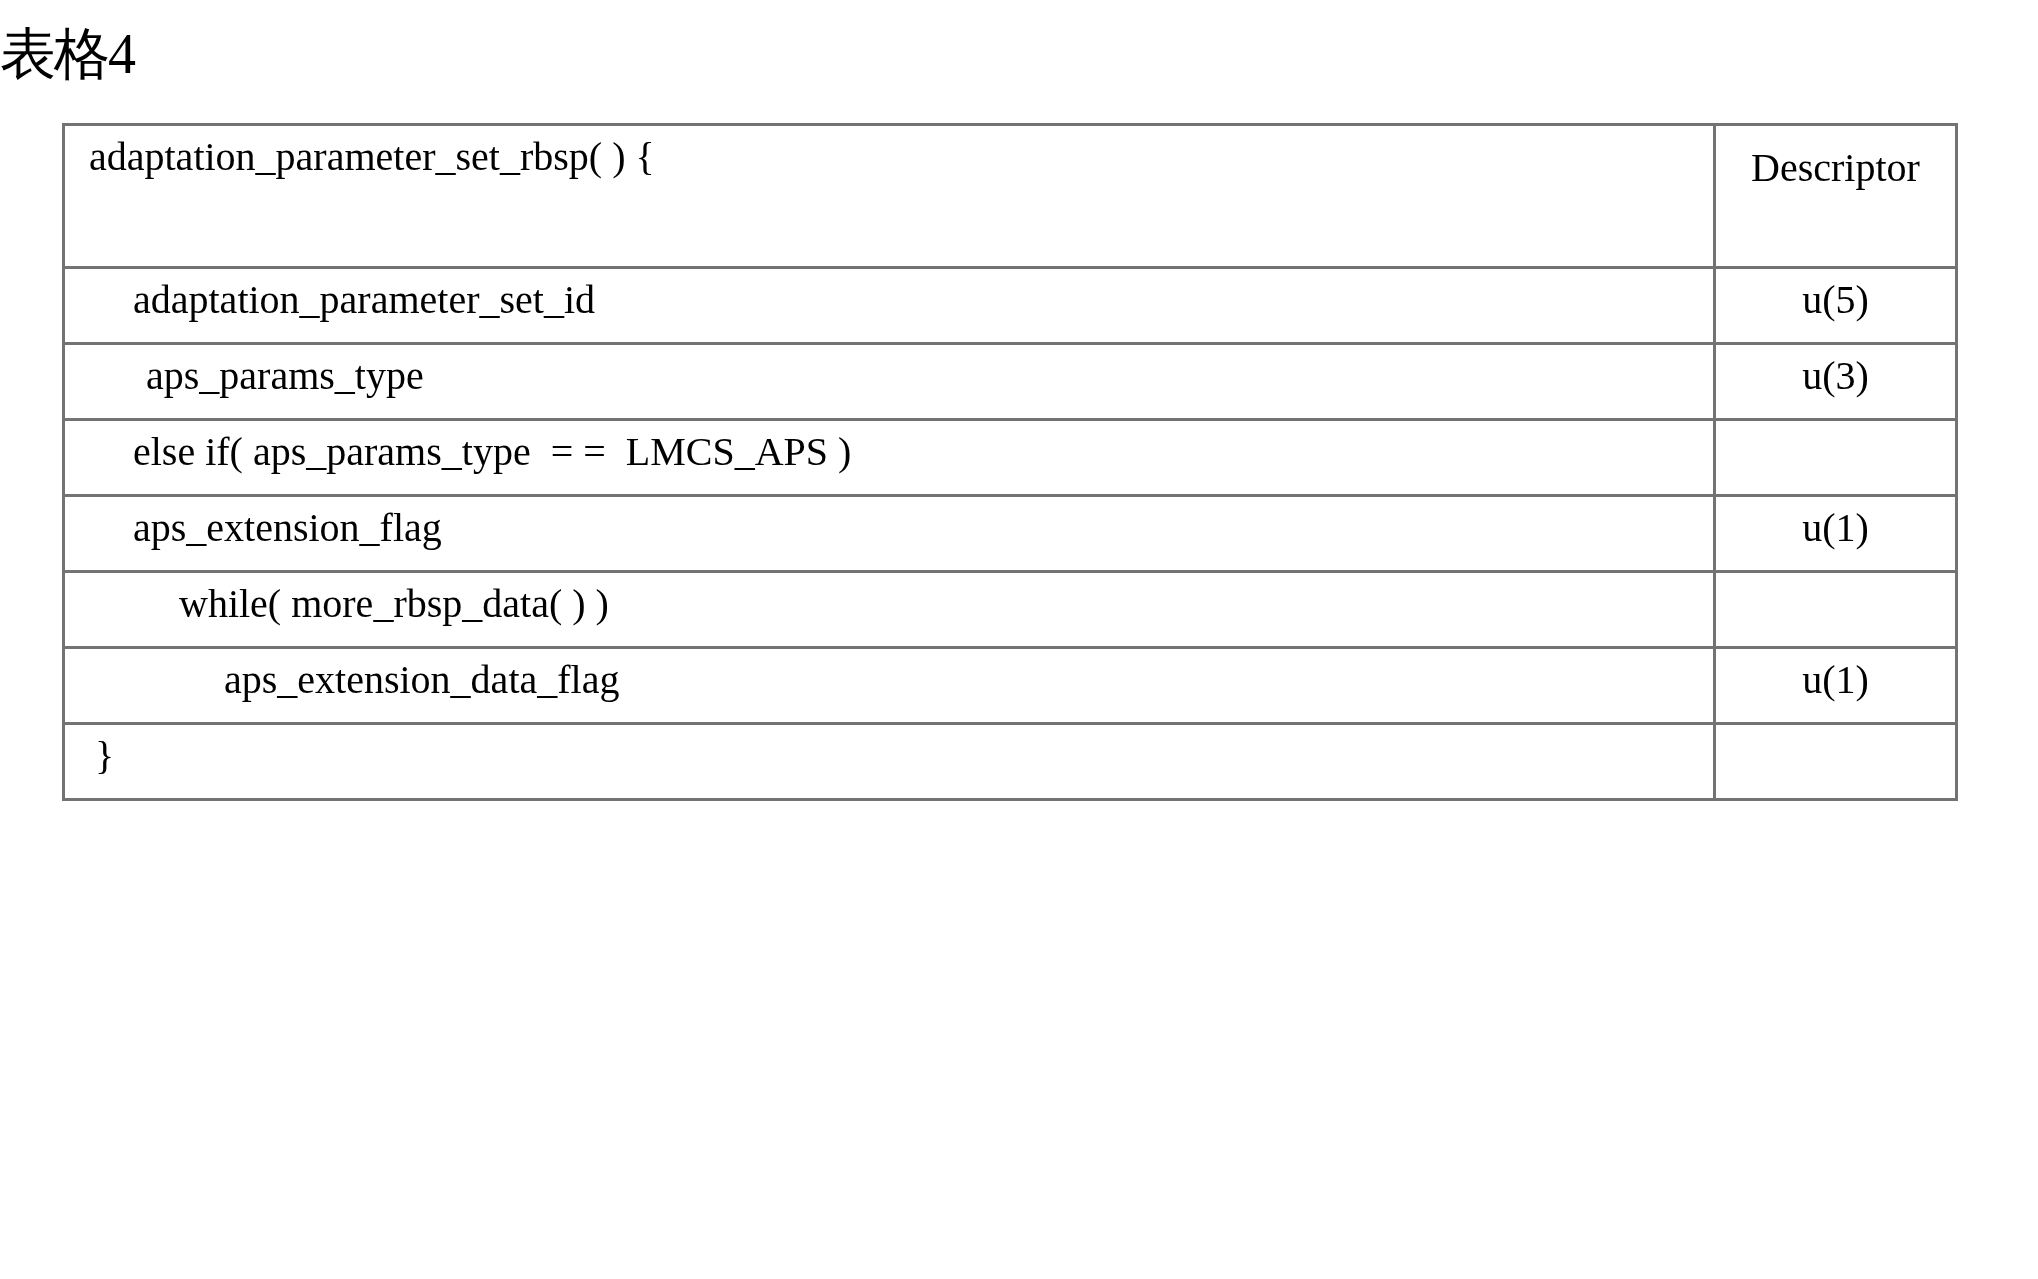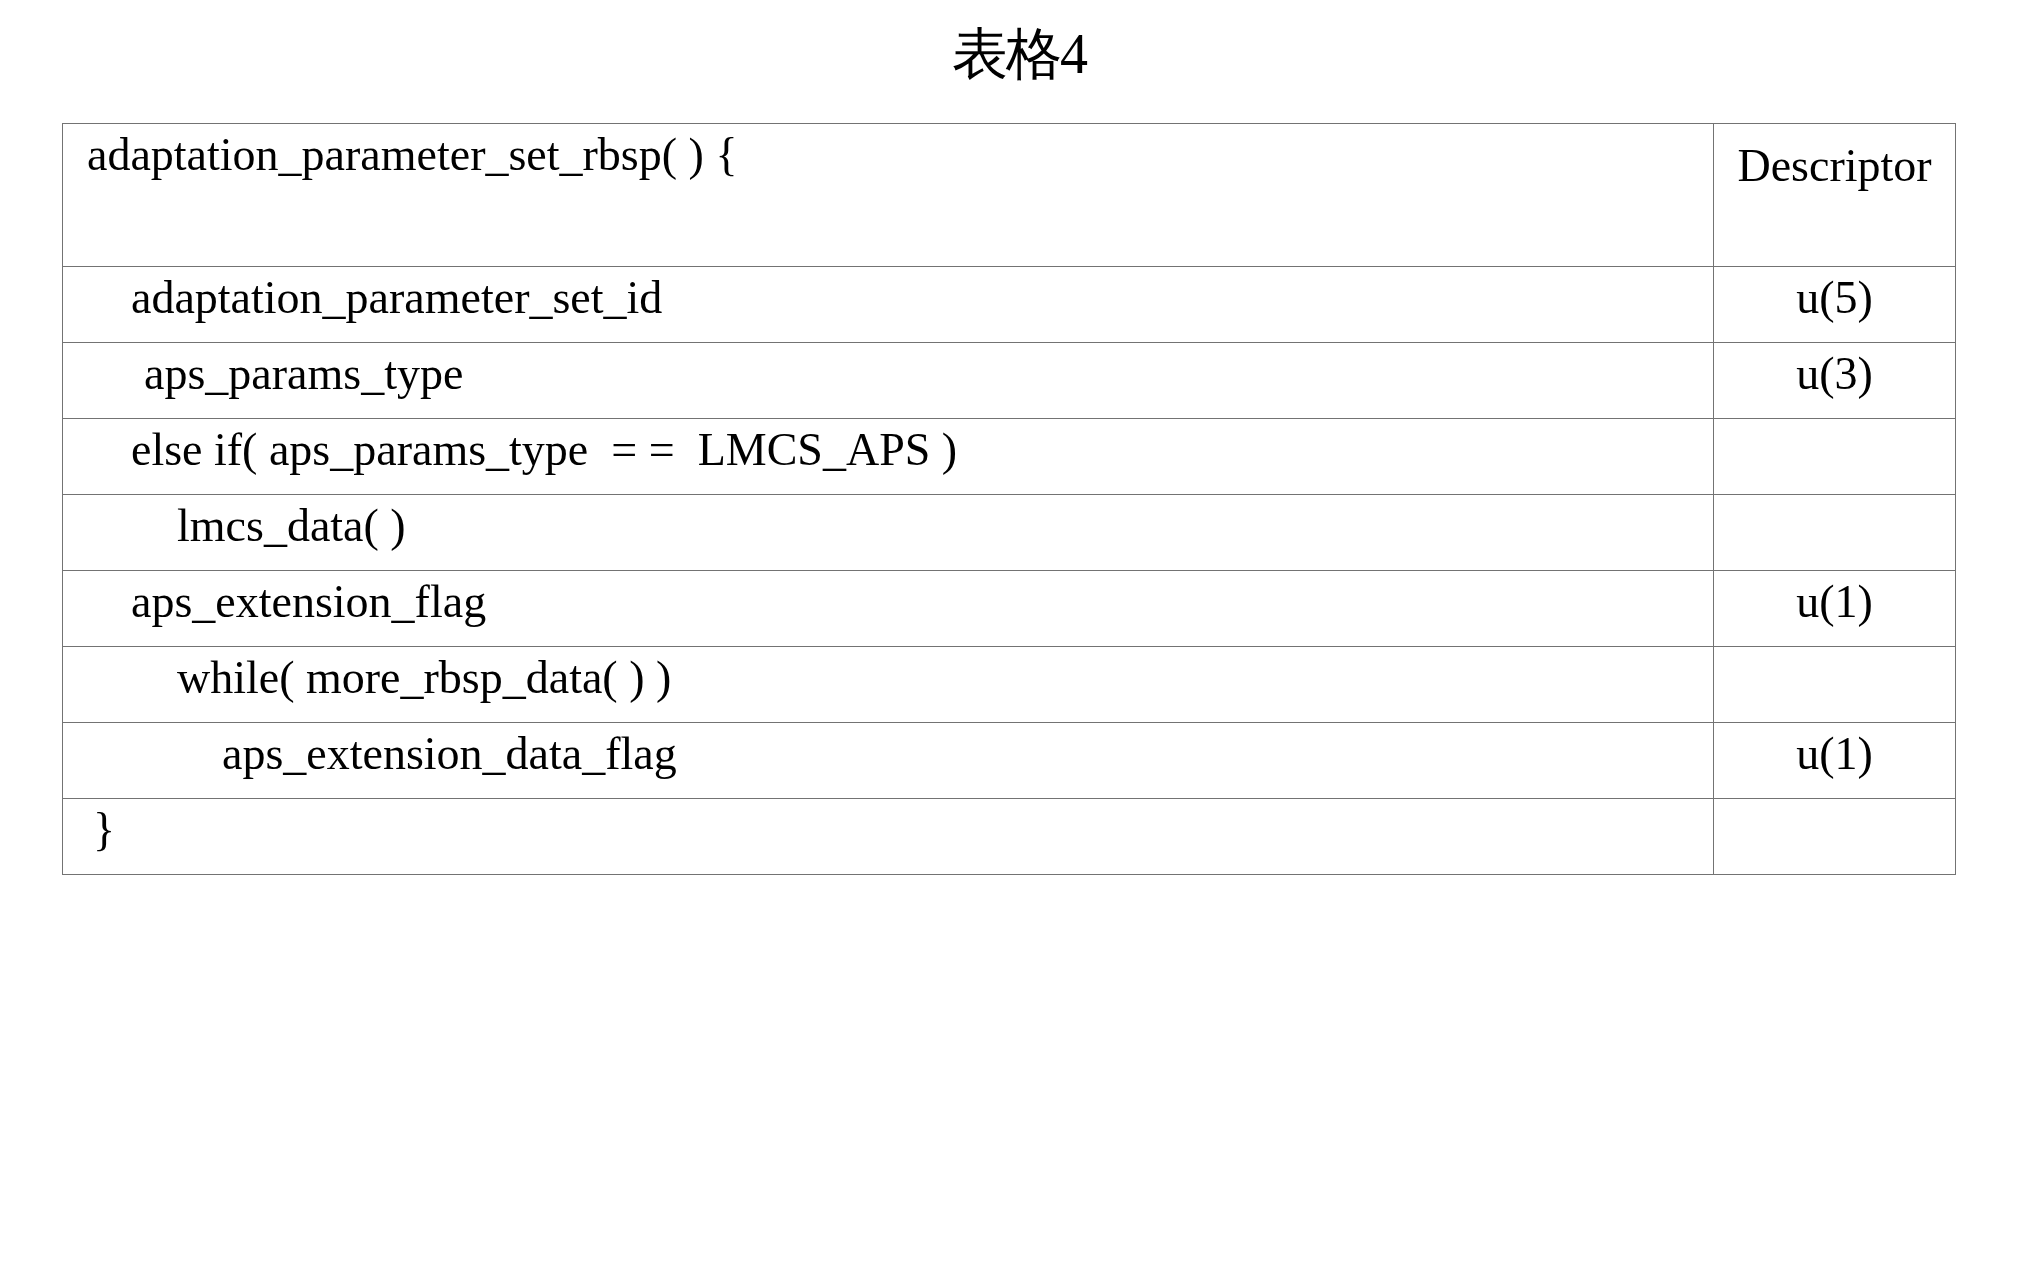--- a/index.html
+++ b/index.html
@@ -1,22 +1,22 @@
 <!DOCTYPE html>
 <html><head>
 <meta charset="utf-8">
 <style>
   html, body { margin: 0; padding: 0; background: #ffffff; }
   body { width: 2038px; height: 1279px; position: relative; overflow: hidden;
          font-family: "Liberation Serif", "DejaVu Serif", serif; color: #000; }
-  .title { position: absolute; left: 0; width: 2038px; top: 22px; text-align: center;
+  .title { position: absolute; left: 0; width: 2038px; top: 22px; text-align: left;
            font-size: 56px; line-height: 64px; letter-spacing: -2px; }
   table.syntax { position: absolute; left: 62px; top: 123px; width: 1893px;
                  border-collapse: collapse; table-layout: fixed; }
-  table.syntax td { border: 1px solid #737373; font-size: 46px; line-height: 62px;
+  table.syntax td { border: 3px solid #737373; font-size: 40px; line-height: 62px;
                     padding: 0; vertical-align: top; white-space: pre; overflow: hidden; }
   col.c-syntax { width: 1651px; }
   col.c-desc { width: 242px; }
   tr.hdr td { height: 143px; }
   tr.row td { height: 76px; }
   td.syn { padding-top: 12px; box-sizing: border-box; }
   td.desc { text-align: center; padding-top: 10px; box-sizing: border-box; white-space: normal; }
   tr.hdr td.desc { line-height: 64px; padding-top: 10px; }
   .ind0 { padding-left: 24px !important; }
   .ind1 { padding-left: 68px !important; }
@@ -47,24 +47,20 @@
   </tr>
   <tr class="row">
     <td class="syn ind1b">aps_params_type</td>
     <td class="desc">u(3)</td>
   </tr>
   <tr class="row">
     <td class="syn ind1">else if( aps_params_type  = =  LMCS_APS )</td>
     <td class="desc"></td>
   </tr>
   <tr class="row">
-    <td class="syn ind2">lmcs_data( )</td>
-    <td class="desc"></td>
-  </tr>
-  <tr class="row">
     <td class="syn ind1">aps_extension_flag</td>
     <td class="desc">u(1)</td>
   </tr>
   <tr class="row">
     <td class="syn ind2">while( more_rbsp_data( ) )</td>
     <td class="desc"></td>
   </tr>
   <tr class="row">
     <td class="syn ind3">aps_extension_data_flag</td>
     <td class="desc">u(1)</td>

